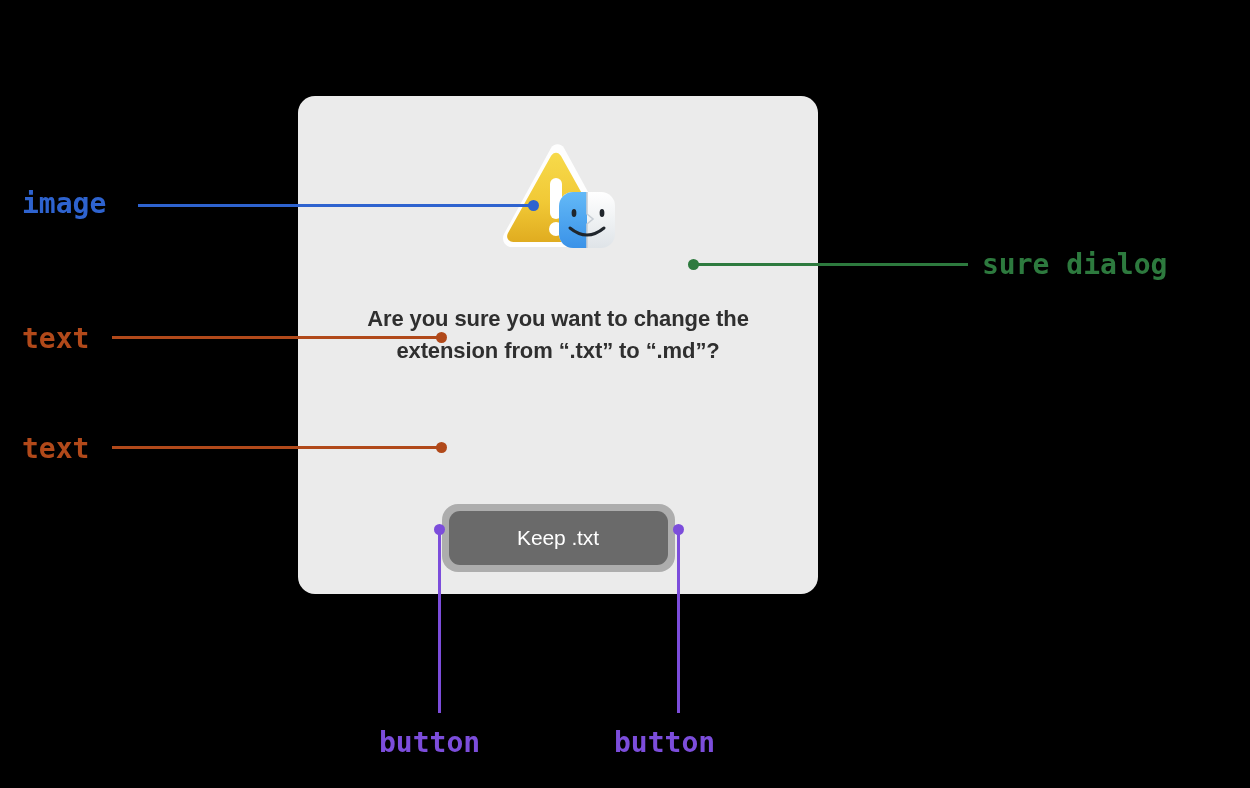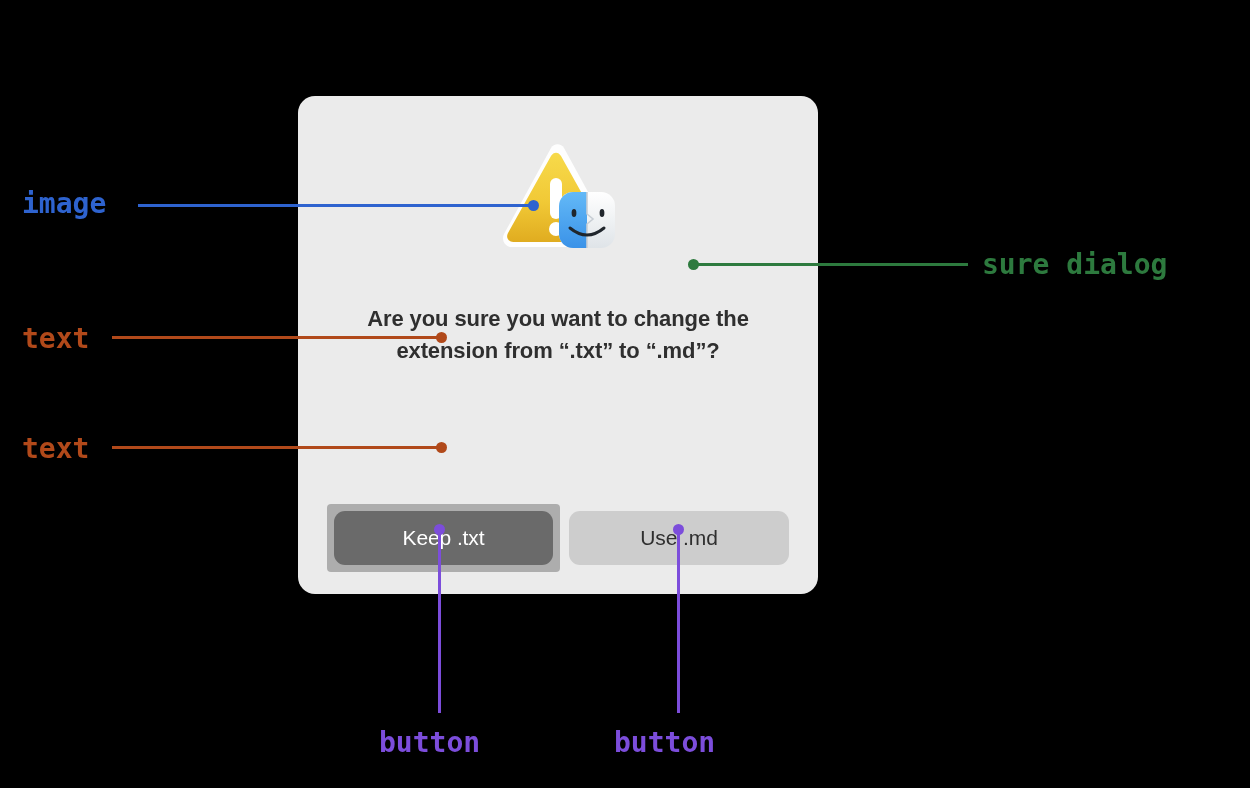--- a/index.html
+++ b/index.html
@@ -114,21 +114,21 @@
     border: none;
     cursor: default;
     display: flex;
     align-items: center;
     justify-content: center;
     letter-spacing: -0.1px;
   }
   .btn-default {
     width: 233px;
     height: 68px;
-    border-radius: 4px;
+    border-radius: 16px;
     background: #adadad;
     padding: 7px;
   }
   .btn-default .btn-inner {
     width: 100%;
     height: 100%;
     border-radius: 11px;
     background: #6a6a6a;
     color: #ffffff;
     display: flex;
@@ -192,21 +192,20 @@
     </div>
   </div>
 
   <div class="dialog-heading">Are you sure you want to change the extension from “.txt” to “.md”?</div>
 
 
   <div class="button-row">
     <div class="btn btn-default">
       <span class="btn-inner">Keep .txt</span>
     </div>
-    <div class="btn btn-secondary">Use .md</div>
   </div>
 </div>
 
 <div class="c-image">
   <div class="annot-label" style="left:22px; top:190px;">image</div>
   <div class="annot-line annot-h" style="left:138px; top:204px; width:398px;"></div>
   <div class="annot-dot" style="left:528px; top:200px;"></div>
 </div>
 
 <div class="c-alert">

